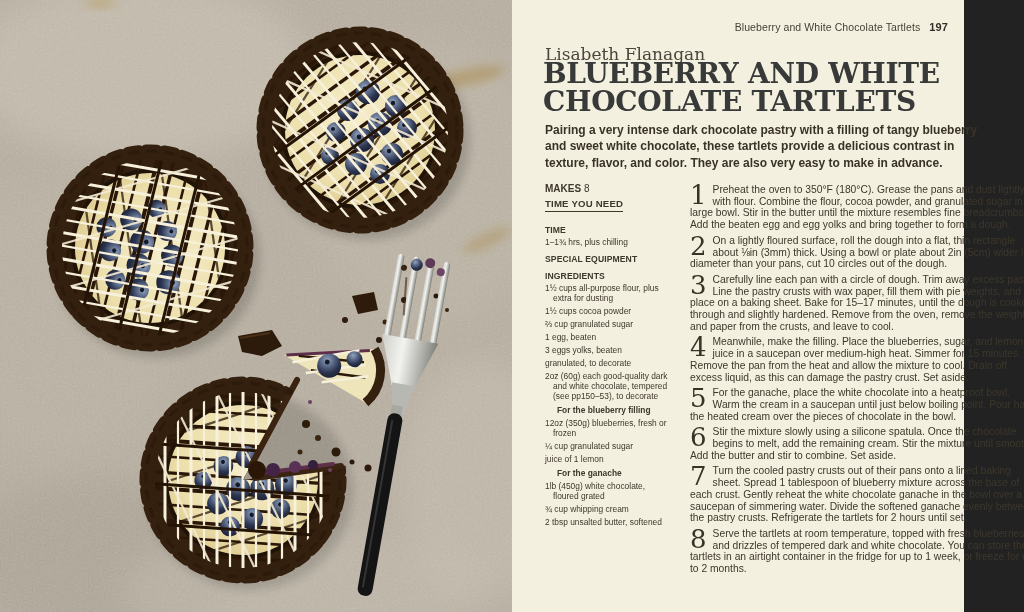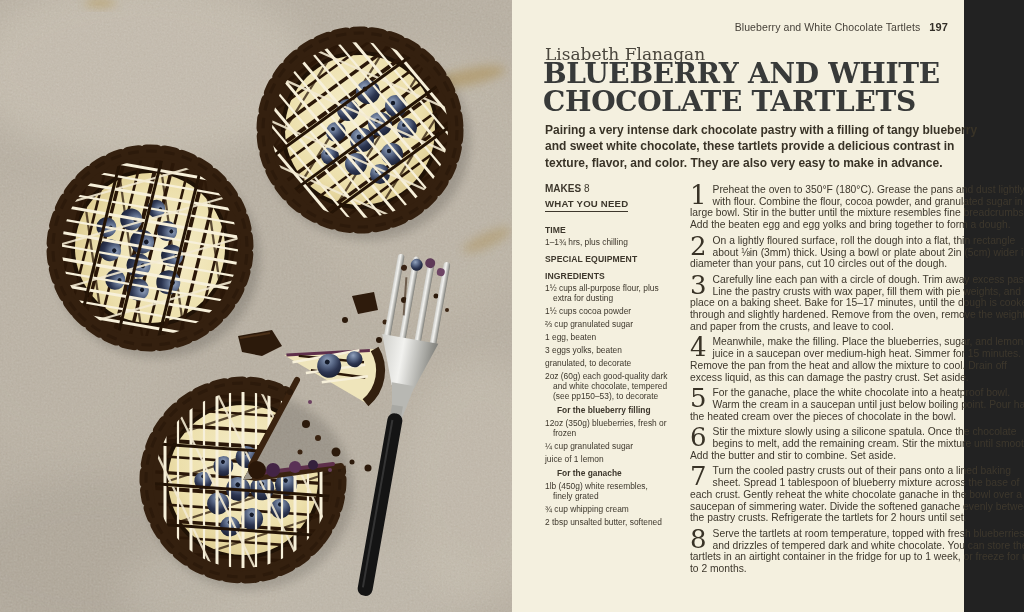--- a/index.html
+++ b/index.html
@@ -265,40 +265,40 @@
     <div class="author">Lisabeth Flanagan</div>
     <h1 class="title">BLUEBERRY AND WHITE CHOCOLATE TARTLETS</h1>
     <p class="intro">Pairing a very intense dark chocolate pastry with a filling of tangy blueberry and sweet white chocolate, these tartlets provide a delicious contrast in texture, flavor, and color. They are also very easy to make in advance.</p>
 
     <div class="columns">
       <aside class="sidebar">
         <div class="makes">
           <span class="b">MAKES</span>
           <span>8</span>
         </div>
-        <div class="wyn">WHAT YOU NEED</div>
+        <div class="wyn">TIME YOU NEED</div>
         <div class="sb-h">TIME</div>
         <div class="sb-item">1–1¾ hrs, plus chilling</div>
         <div class="sb-h">SPECIAL EQUIPMENT</div>
         <div class="sb-h">INGREDIENTS</div>
         <div>
 
             <div class="sb-item">1½ cups all-purpose flour, plus extra for dusting</div>
             <div class="sb-item">1½ cups cocoa powder</div>
             <div class="sb-item">⅔ cup granulated sugar</div>
             <div class="sb-item">1 egg, beaten</div>
             <div class="sb-item">3 eggs yolks, beaten</div>
             <div class="sb-item">granulated, to decorate</div>
             <div class="sb-item">2oz (60g) each good-quality dark and white chocolate, tempered (see pp150–53), to decorate</div>
             <div class="sb-item bold">For the blueberry filling</div>
             <div class="sb-item">12oz (350g) blueberries, fresh or frozen</div>
             <div class="sb-item">¼ cup granulated sugar</div>
             <div class="sb-item">juice of 1 lemon</div>
             <div class="sb-item bold">For the ganache</div>
-            <div class="sb-item">1lb (450g) white resembles, finely grated</div>
+            <div class="sb-item">1lb (450g) white chocolate, floured grated</div>
             <div class="sb-item">¾ cup whipping cream</div>
             <div class="sb-item">2 tbsp unsalted butter, softened</div>
           </div>
       </aside>
 
       <section class="steps">
 
           <div class="step">
             <span class="num">1</span><span>Preheat the oven to 350°F (180°C). Grease the pans and dust lightly with flour. Combine the flour, cocoa powder, and granulated sugar in a large bowl. Stir in the butter until the mixture resembles fine breadcrumbs. Add the beaten egg and egg yolks and bring together to form a dough.</span>
           </div>

